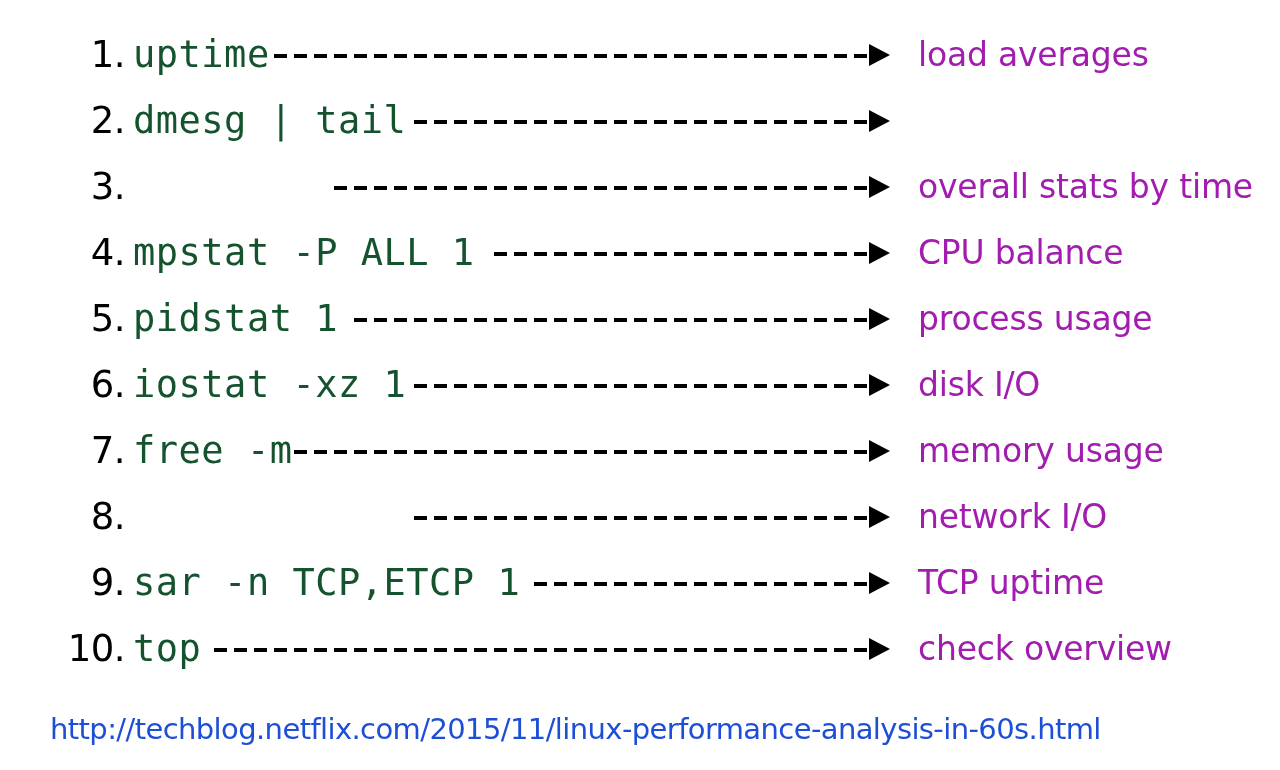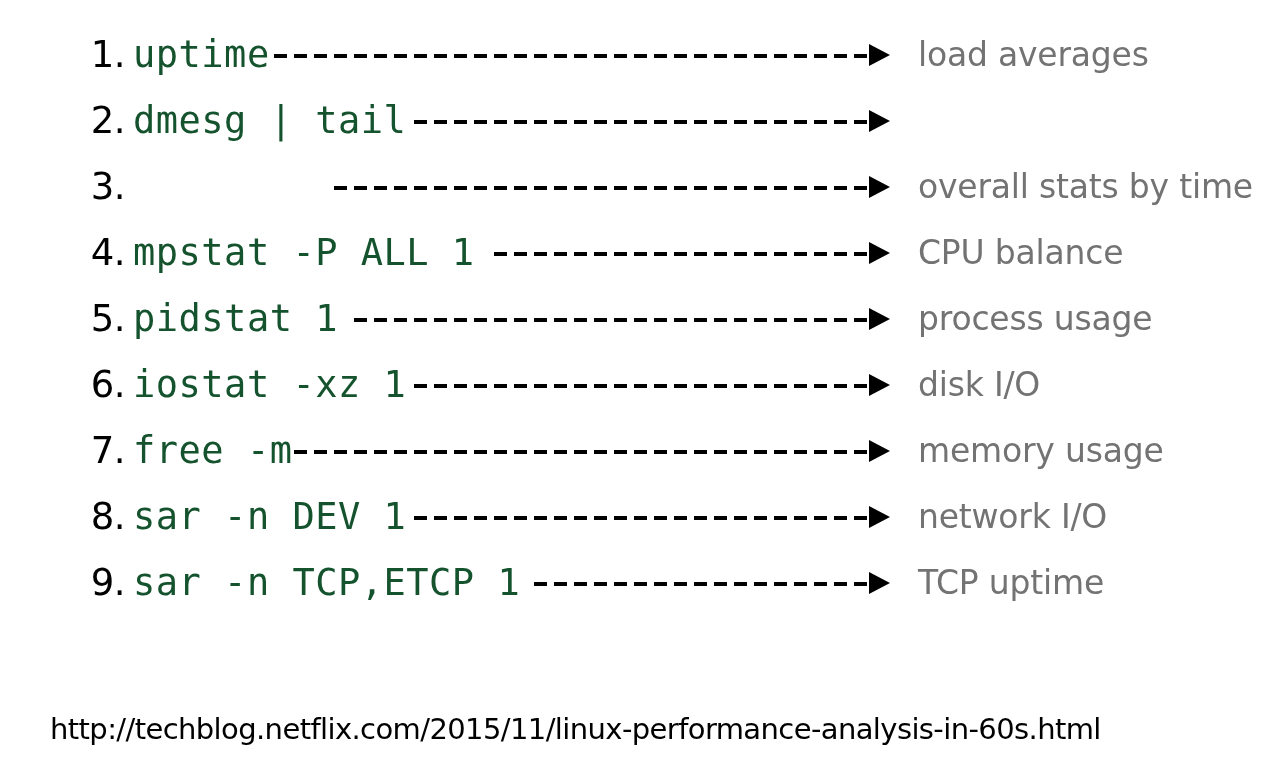--- a/index.html
+++ b/index.html
@@ -104,33 +104,33 @@
   
   .row-label {
     position: absolute;
     left: 918px;
     top: 0;
     height: 66px;
     line-height: 66px;
     font-family: "DejaVu Sans", "Liberation Sans", sans-serif;
     font-size: 33px;
     letter-spacing: -0.2px;
-    color: #737373;
+    color: #a21caf;
     white-space: pre;
   }
 
   
   #footer-url {
     position: absolute;
     left: 50px;
     top: 712px;
     font-family: "DejaVu Sans", "Liberation Sans", sans-serif;
     font-size: 29px;
     letter-spacing: -0.6px;
-    color: #000000;
+    color: #1d4ed8;
     white-space: pre;
   }
 </style>
 </head>
 <body>
 
 <div id="slide">
 
   <div id="command-list">
       <div class="cmd-row">
@@ -189,33 +189,41 @@
         <div class="row-number">7.</div>
         <div class="row-command">free -m</div>
         <div class="row-leader">
           <div class="leader-dashes" style="width: 573px;"></div>
           <div class="leader-arrow"></div>
         </div>
         <div class="row-label">memory usage</div>
       </div>
       <div class="cmd-row">
         <div class="row-number">8.</div>
-        <div class="row-command">sar -n DEV 1</div>
         <div class="row-leader">
           <div class="leader-dashes" style="width: 453px;"></div>
           <div class="leader-arrow"></div>
         </div>
         <div class="row-label">network I/O</div>
       </div>
       <div class="cmd-row">
         <div class="row-number">9.</div>
         <div class="row-command">sar -n TCP,ETCP 1</div>
         <div class="row-leader">
           <div class="leader-dashes" style="width: 333px;"></div>
           <div class="leader-arrow"></div>
         </div>
         <div class="row-label">TCP uptime</div>
       </div>
+      <div class="cmd-row">
+        <div class="row-number">10.</div>
+        <div class="row-command">top</div>
+        <div class="row-leader">
+          <div class="leader-dashes" style="width: 653px;"></div>
+          <div class="leader-arrow"></div>
+        </div>
+        <div class="row-label">check overview</div>
+      </div>
     </div>
 
   <div id="footer-url">http://techblog.netflix.com/2015/11/linux-performance-analysis-in-60s.html</div>
 
 </div>
 
 </body></html>

